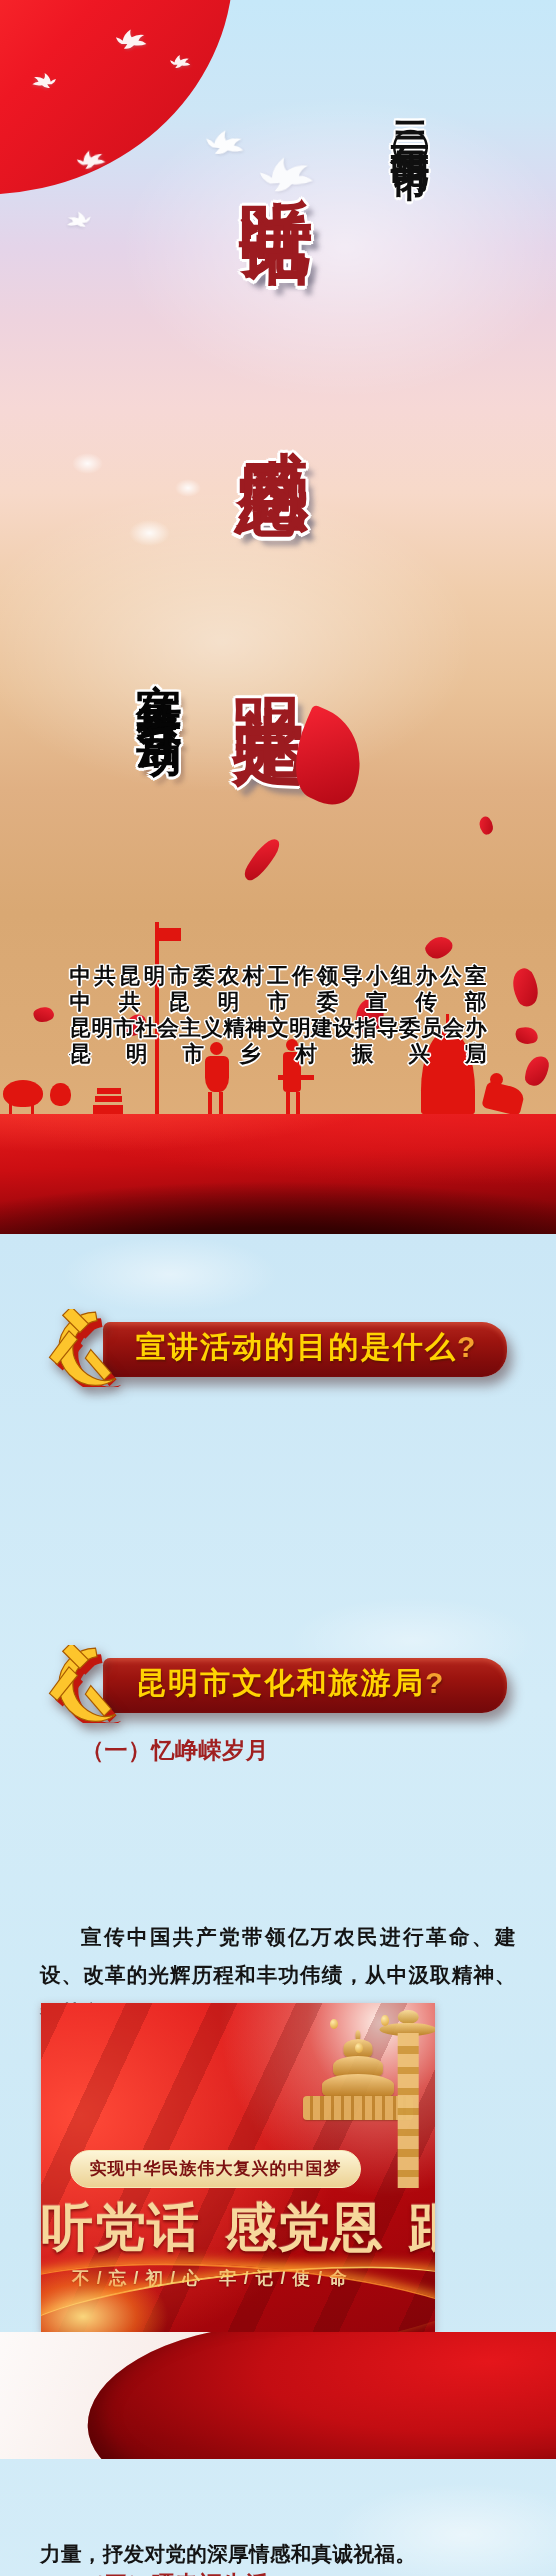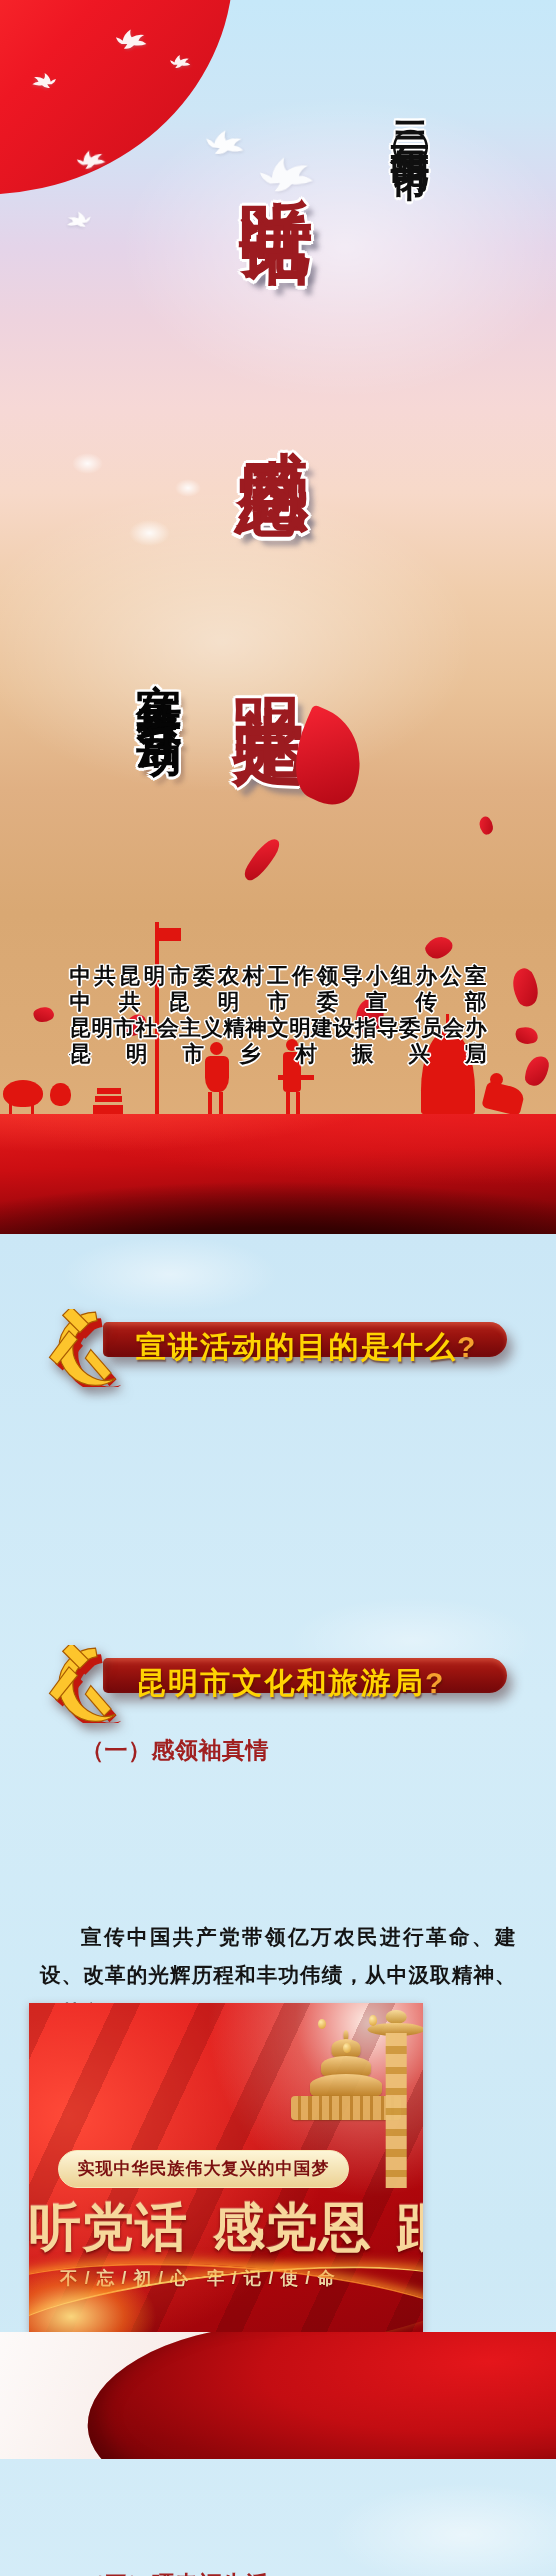--- a/index.html
+++ b/index.html
@@ -67,21 +67,21 @@
   
   .org-list{position:absolute; left:0; top:963px; width:556px;}
   .org-line{
     width:417px; margin:0 auto; height:26px; line-height:26px;
     font-size:21.6px; font-weight:900; color:#0c0c0c;
     text-align:justify; text-align-last:justify;
     text-shadow:1.5px 0 0 #fff,-1.5px 0 0 #fff,0 1.5px 0 #fff,0 -1.5px 0 #fff,1px 1px 0 #fff,-1px 1px 0 #fff,1px -1px 0 #fff,-1px -1px 0 #fff;
   }
   
   .banner{
-    position:absolute; left:103px; width:404px; height:35px;
+    position:absolute; left:103px; width:404px; height:55px;
     border-radius:7.2px 25px 25px 7.2px;
     background:linear-gradient(180deg,#b2251c 0%, #9c140f 35%, #830c0b 72%, #72080a 100%);
     box-shadow:5.2px 8.2px 11.3px rgba(70,30,30,.45), inset 0 3.1px 5.2px rgba(255,130,95,.35);
   }
   .banner .txt{
     display:block; line-height:49px; padding-left:33px; font-size:30px; font-weight:900;
     color:#ffd402; letter-spacing:2.1px; text-shadow:1px 1.5px 1.5px rgba(80,20,0,.55); white-space:nowrap;
   }
   .banner .qm{color:#f5a12e;}
   .emblem{position:absolute; left:34px; width:98px; height:78px; filter:drop-shadow(4.6px 6.7px 5.2px rgba(60,20,20,.5));}
@@ -92,21 +92,21 @@
     font-size:20.6px; line-height:38px; font-weight:700; color:#141414; letter-spacing:0.3px;
     text-align:justify;
   }
   .para.indent{text-indent:41px;}
   .sub-label{
     position:absolute; left:40px; width:476px; text-indent:41px;
     font-size:23px; font-weight:900; color:#a02020; letter-spacing:0.5px;
   }
   
   .mini-poster{
-    position:absolute; left:29px; top:2003px; width:394px; height:330px; overflow:hidden;
+    position:absolute; left:41px; top:2003px; width:394px; height:330px; overflow:hidden;
     background:
       radial-gradient(92% 120% at 86% 6%, rgba(255,246,238,.96) 0%, rgba(255,205,185,.4) 20%, rgba(255,120,90,0) 44%),
       radial-gradient(130% 140% at 10% 34%, #ff4a38 0%, rgba(220,25,22,0) 52%),
       linear-gradient(160deg,#e01216 0%, #cb0d12 38%, #ac060b 72%, #95030a 100%);
     box-shadow:0 2.1px 7.2px rgba(120,60,60,.35);
   }
   .mini-poster .folds{
     position:absolute; inset:0;
     background:repeating-linear-gradient(115deg, rgba(110,0,0,.22) 0 24px, rgba(110,0,0,0) 24px 77px);
     mix-blend-mode:multiply;
@@ -295,21 +295,21 @@
       </g>
       <g fill="#fdc52c" stroke="#a85a00" stroke-width="1.5">
         <path d="M66 4C40 4 19 25 19 51s21 47 47 47c10 0 19-3 26-9-8 3-16 4-24 1C50 84 37 68 37 51c0-18 13-33 31-36-1-4-1-8-2-11z"></path>
         <path d="M60 52l26 30-9 9-24-28z"></path>
           <path d="M24 8l22 22 11-11L35-3z"></path>
           <path d="M32 28l11 11-26 32-10-9z"></path>
       </g>
     </svg>
   </div>
 
-  <div class="sub-label" style="top:1735px">（一）感领袖真情</div>
+  <div class="sub-label" style="top:1735px">（一）忆峥嵘岁月</div>
 
   <div class="para indent" style="top:1918px">宣传中国共产党带领亿万农民进行革命、建设、改革的光辉历程和丰功伟绩，从中汲取精神、智慧和</div>
 
   <div class="mini-poster">
     <div class="folds"></div>
     <div class="temple">
       <i class="t0"></i>
         <i class="t1"></i>
         <i class="t2"></i>
         <i class="t3"></i>
@@ -329,16 +329,17 @@
     <div class="streak s1"></div>
     <div class="streak s2"></div>
     <div class="burst"></div>
   </div>
 
   <div class="deco-band">
     <div class="white-silk"></div>
     <div class="red-drape"></div>
   </div>
 
+  <div class="para" style="top:2535px">力量，抒发对党的深厚情感和真诚祝福。</div>
   <div class="sub-label" style="top:2569px">（三）晒幸福生活</div>
 
 </div>
 
 
 </body></html>

